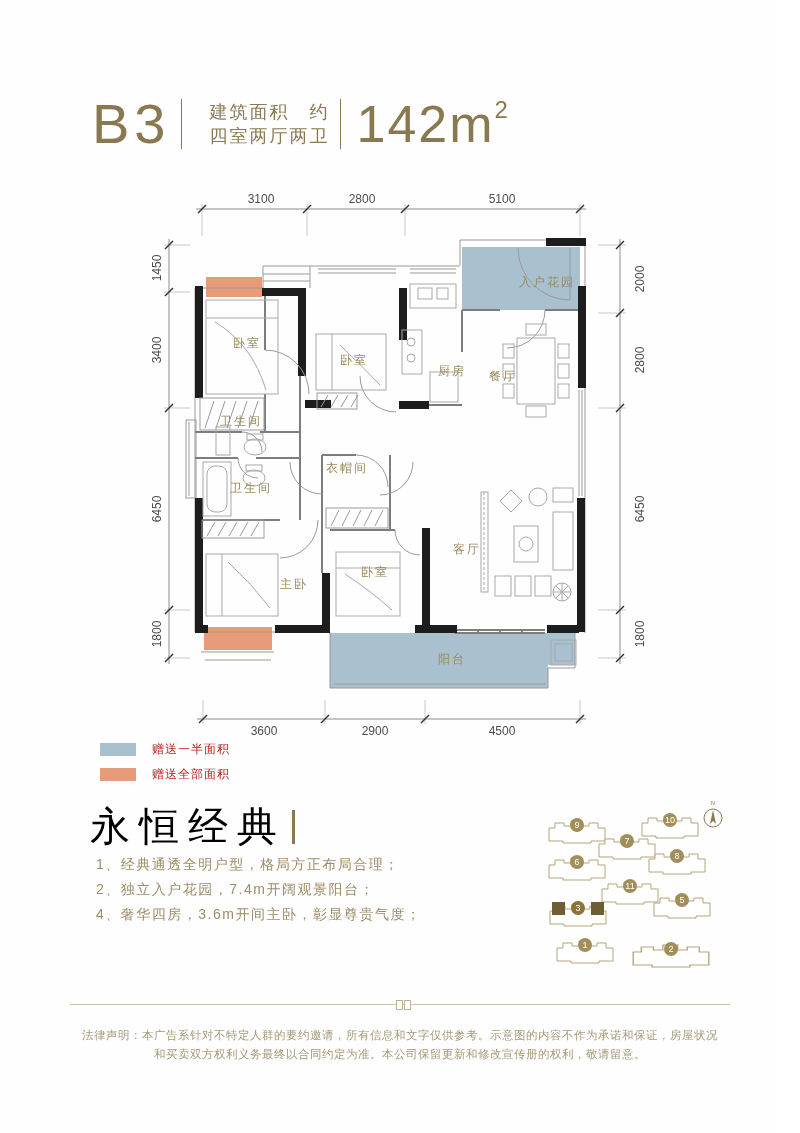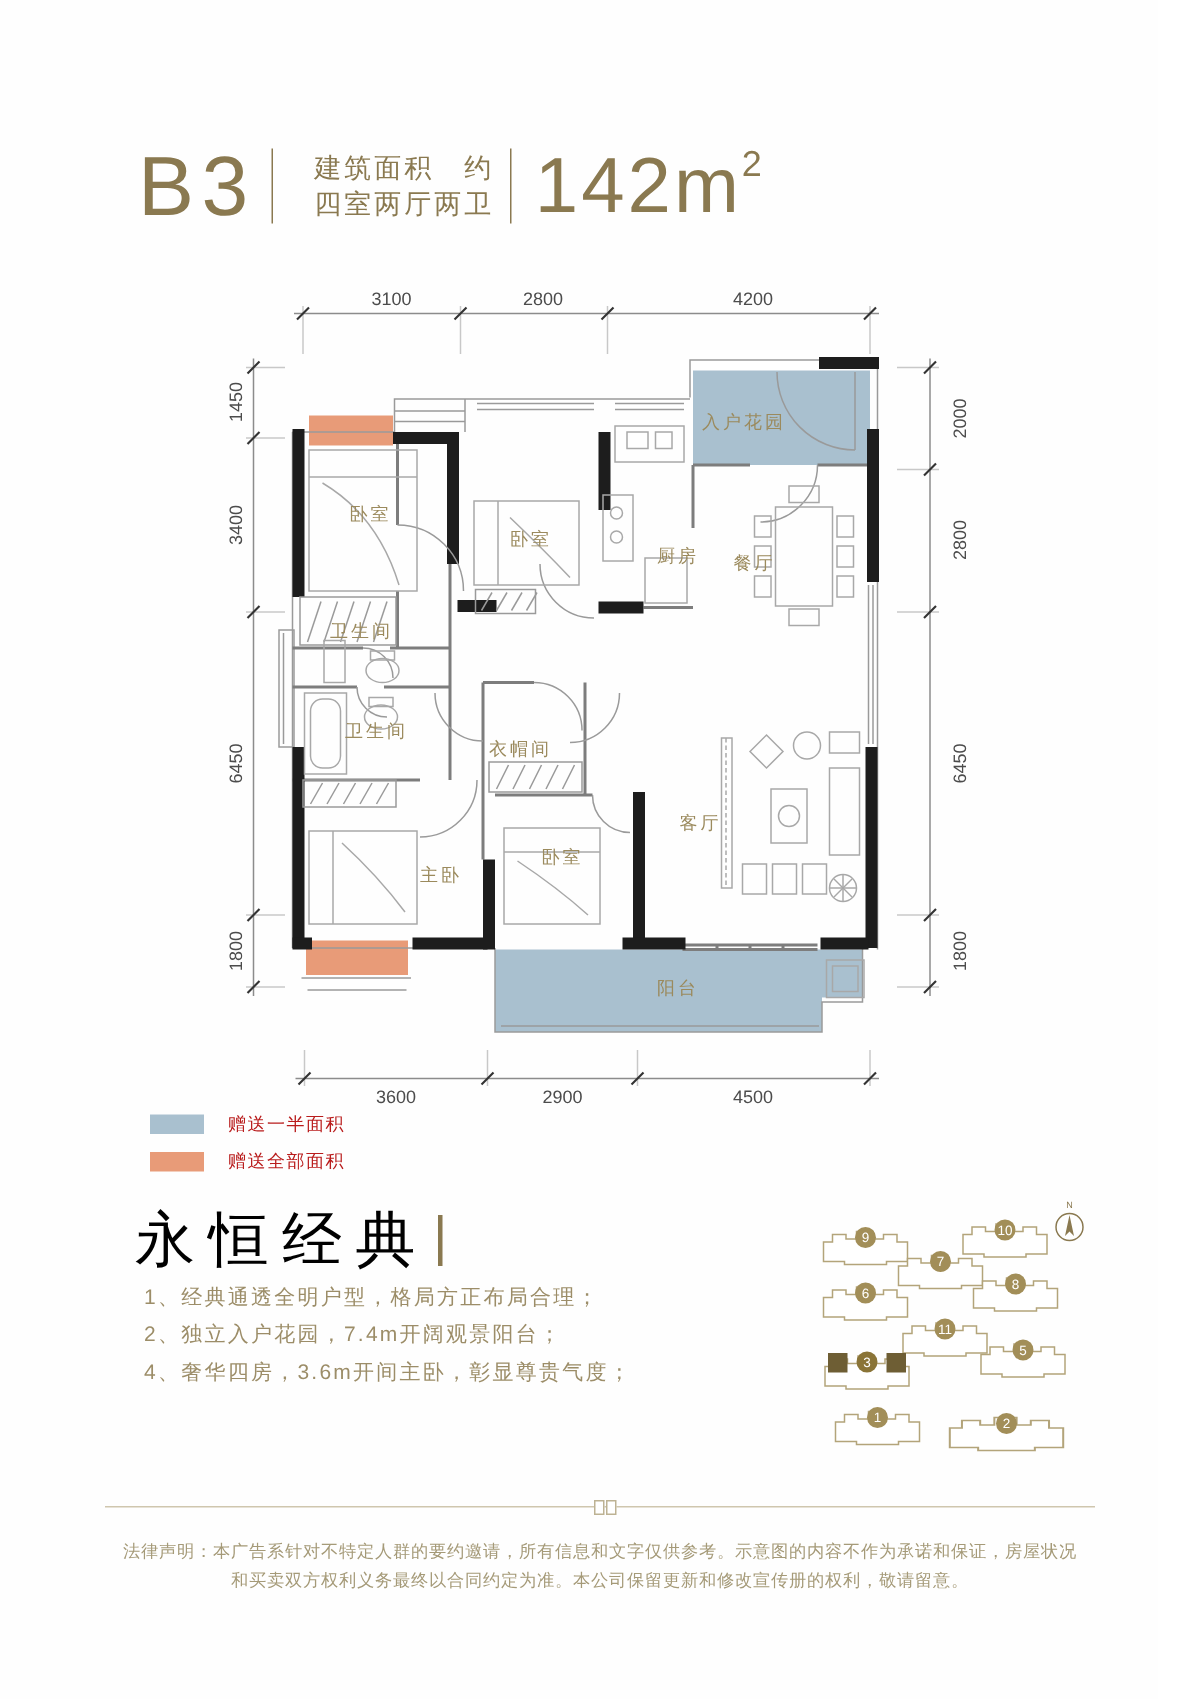--- a/index.html
+++ b/index.html
@@ -258,41 +258,41 @@
         <rect x="247" y="434" width="16" height="6"></rect>
       <rect x="203" y="462" width="28" height="54"></rect>
         <rect x="207" y="466" width="20" height="46" rx="8"></rect>
       <ellipse cx="254" cy="478" rx="11" ry="8"></ellipse>
         <rect x="246" y="465" width="16" height="6"></rect>
     </g>
   </svg>
 
   <div class="dim" style="left:261px;top:199px;">3100</div>
   <div class="dim" style="left:362px;top:199px;">2800</div>
-  <div class="dim" style="left:502px;top:199px;">4200</div>
+  <div class="dim" style="left:502px;top:199px;">5100</div>
   <div class="dim-v" style="left:157px;top:268px;">1450</div>
   <div class="dim-v" style="left:157px;top:350px;">3400</div>
   <div class="dim-v" style="left:157px;top:509px;">6450</div>
   <div class="dim-v" style="left:157px;top:634px;">1800</div>
   <div class="dim-v" style="left:640px;top:279px;">2000</div>
   <div class="dim-v" style="left:640px;top:360px;">2800</div>
   <div class="dim-v" style="left:640px;top:509px;">6450</div>
   <div class="dim-v" style="left:640px;top:634px;">1800</div>
   <div class="dim" style="left:264px;top:731px;">3600</div>
   <div class="dim" style="left:375px;top:731px;">2900</div>
   <div class="dim" style="left:502px;top:731px;">4500</div>
 
   <div class="room" style="left:247px;top:343px;">卧室</div>
   <div class="room" style="left:354px;top:360px;">卧室</div>
   <div class="room" style="left:452px;top:371px;">厨房</div>
   <div class="room" style="left:503px;top:376px;">餐厅</div>
-  <div class="room" style="left:496px;top:282px;text-align:center;">入户花园</div>
+  <div class="room" style="left:547px;top:282px;text-align:center;">入户花园</div>
   <div class="room" style="left:241px;top:421px;">卫生间</div>
   <div class="room" style="left:251px;top:488px;">卫生间</div>
-  <div class="room" style="left:347px;top:500px;">衣帽间</div>
+  <div class="room" style="left:347px;top:468px;">衣帽间</div>
   <div class="room" style="left:294px;top:584px;">主卧</div>
   <div class="room" style="left:375px;top:572px;">卧室</div>
   <div class="room" style="left:467px;top:549px;">客厅</div>
   <div class="room" style="left:452px;top:659px;">阳台</div>
 
   <div class="legend">
     <div class="legend-row">
       <div class="sw sw-blue"></div>
       <div class="legend-label">赠送一半面积</div>
     </div>

